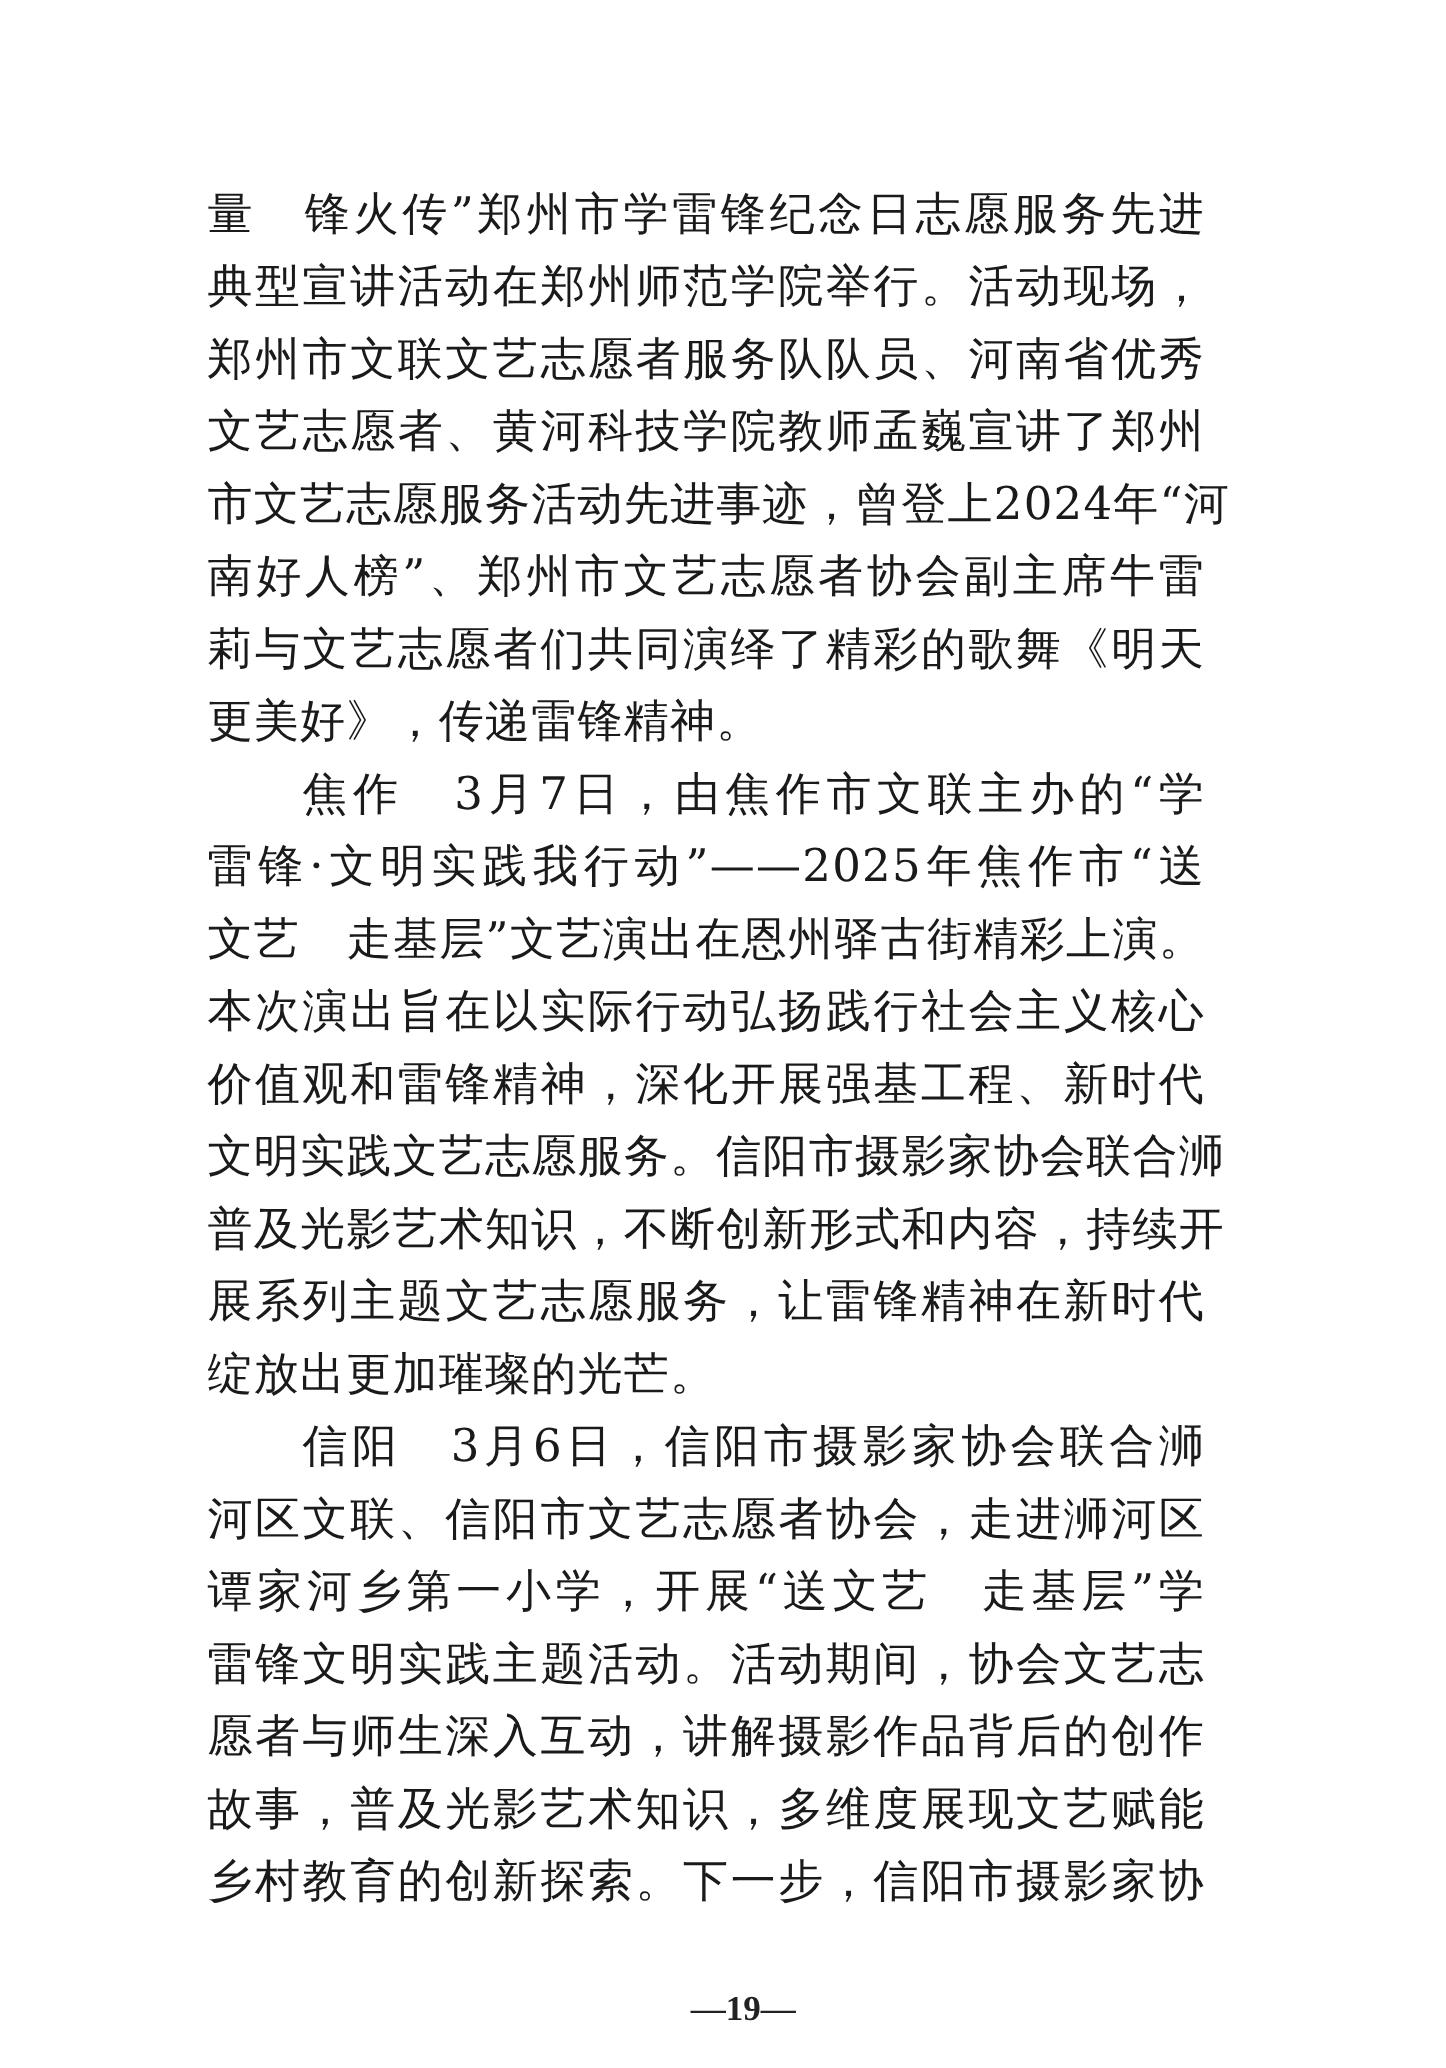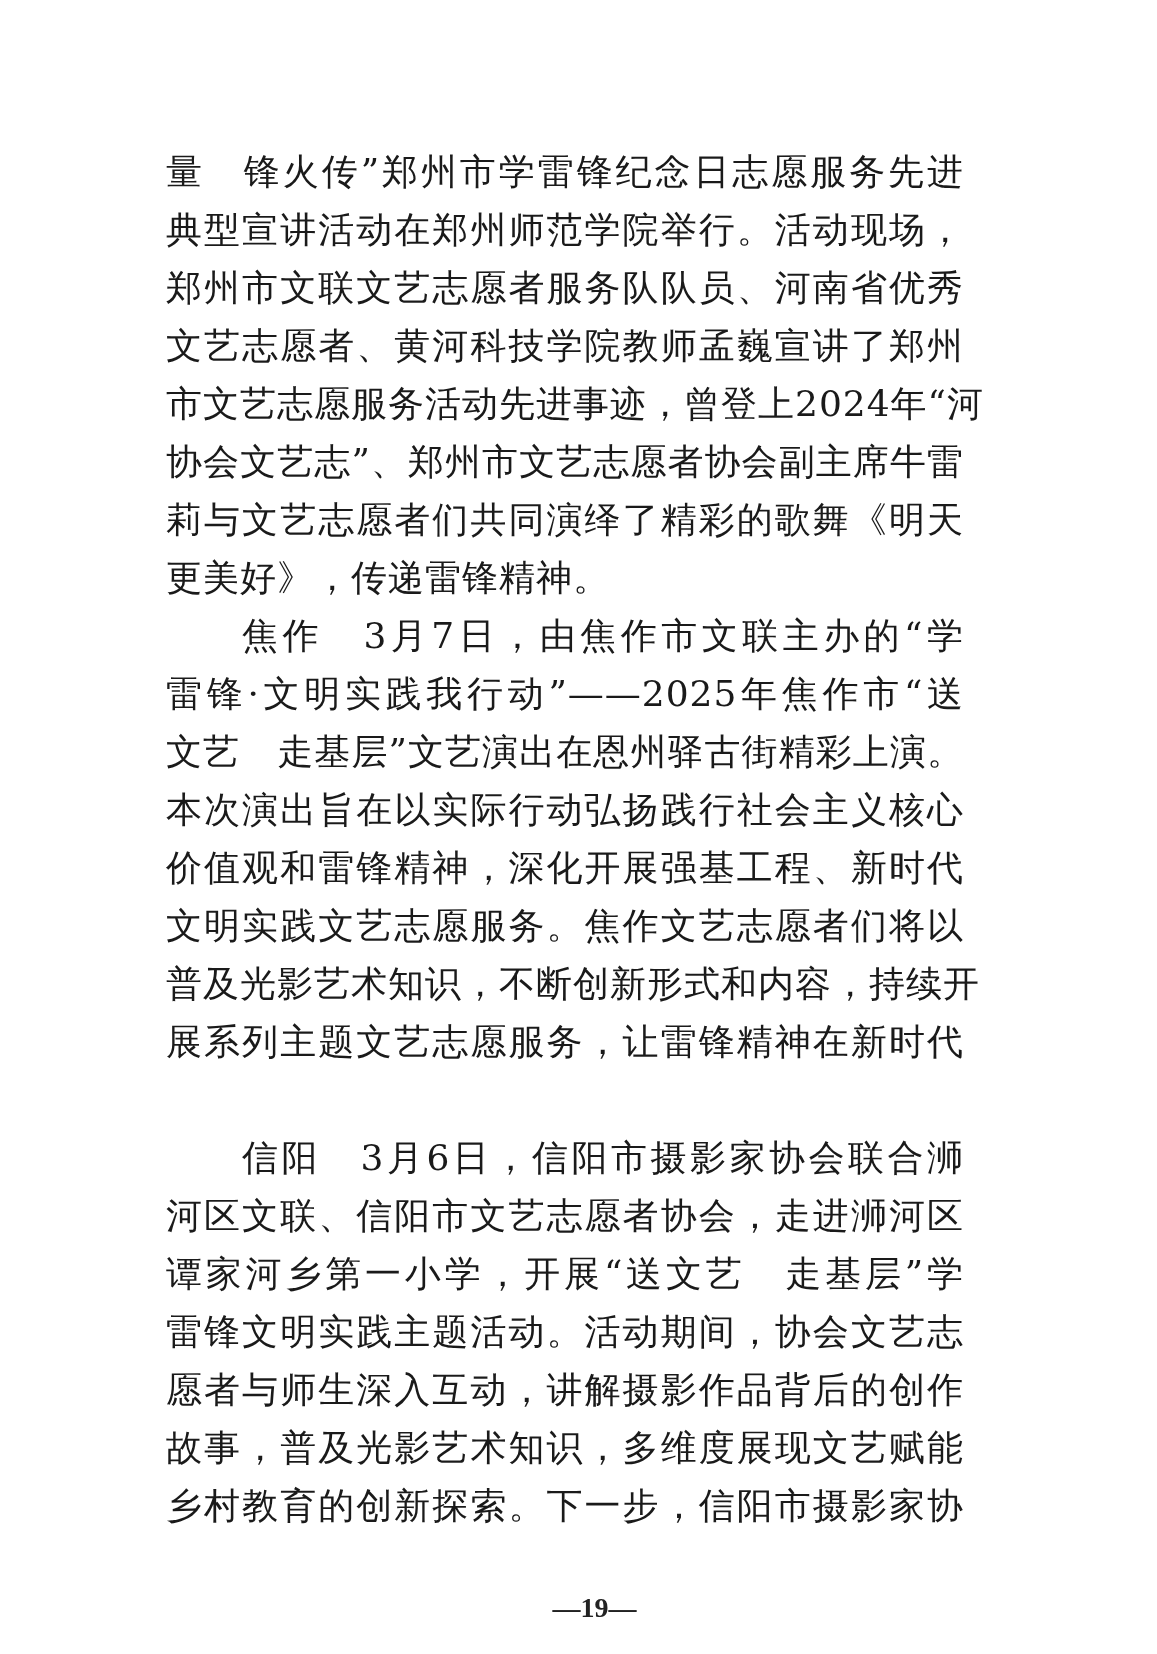--- a/index.html
+++ b/index.html
@@ -34,32 +34,33 @@
 </style>
 </head>
 <body>
 
 <div class="page">
   <div class="line" style="top:143px">量　锋火传”郑州市学雷锋纪念日志愿服务先进</div>
   <div class="line" style="top:201px">典型宣讲活动在郑州师范学院举行。活动现场，</div>
   <div class="line" style="top:259px">郑州市文联文艺志愿者服务队队员、河南省优秀</div>
   <div class="line" style="top:317px">文艺志愿者、黄河科技学院教师孟巍宣讲了郑州</div>
   <div class="line" style="top:375px">市文艺志愿服务活动先进事迹，曾登上2024年“河</div>
-  <div class="line" style="top:433px">协会文艺志”、郑州市文艺志愿者协会副主席牛雷</div>
+  <div class="line" style="top:433px">南好人榜”、郑州市文艺志愿者协会副主席牛雷</div>
   <div class="line" style="top:491px">莉与文艺志愿者们共同演绎了精彩的歌舞《明天</div>
   <div class="line last" style="top:549px">更美好》，传递雷锋精神。</div>
 
   <div class="line indent" style="top:607px">焦作　3月7日，由焦作市文联主办的“学</div>
   <div class="line" style="top:665px">雷锋·文明实践我行动”——2025年焦作市“送</div>
   <div class="line" style="top:723px">文艺　走基层”文艺演出在恩州驿古街精彩上演。</div>
   <div class="line" style="top:781px">本次演出旨在以实际行动弘扬践行社会主义核心</div>
   <div class="line" style="top:839px">价值观和雷锋精神，深化开展强基工程、新时代</div>
-  <div class="line" style="top:897px">文明实践文艺志愿服务。焦作文艺志愿者们将以</div>
+  <div class="line" style="top:897px">文明实践文艺志愿服务。信阳市摄影家协会联合浉</div>
   <div class="line" style="top:955px">普及光影艺术知识，不断创新形式和内容，持续开</div>
   <div class="line" style="top:1013px">展系列主题文艺志愿服务，让雷锋精神在新时代</div>
+  <div class="line last" style="top:1071px">绽放出更加璀璨的光芒。</div>
 
   <div class="line indent" style="top:1129px">信阳　3月6日，信阳市摄影家协会联合浉</div>
   <div class="line" style="top:1187px">河区文联、信阳市文艺志愿者协会，走进浉河区</div>
   <div class="line" style="top:1245px">谭家河乡第一小学，开展“送文艺　走基层”学</div>
   <div class="line" style="top:1361px">愿者与师生深入互动，讲解摄影作品背后的创作</div>
   <div class="line" style="top:1303px">雷锋文明实践主题活动。活动期间，协会文艺志</div>
   <div class="line" style="top:1419px">故事，普及光影艺术知识，多维度展现文艺赋能</div>
   <div class="line" style="top:1477px">乡村教育的创新探索。下一步，信阳市摄影家协</div>
 
   <div class="pagenum">—19—</div>

